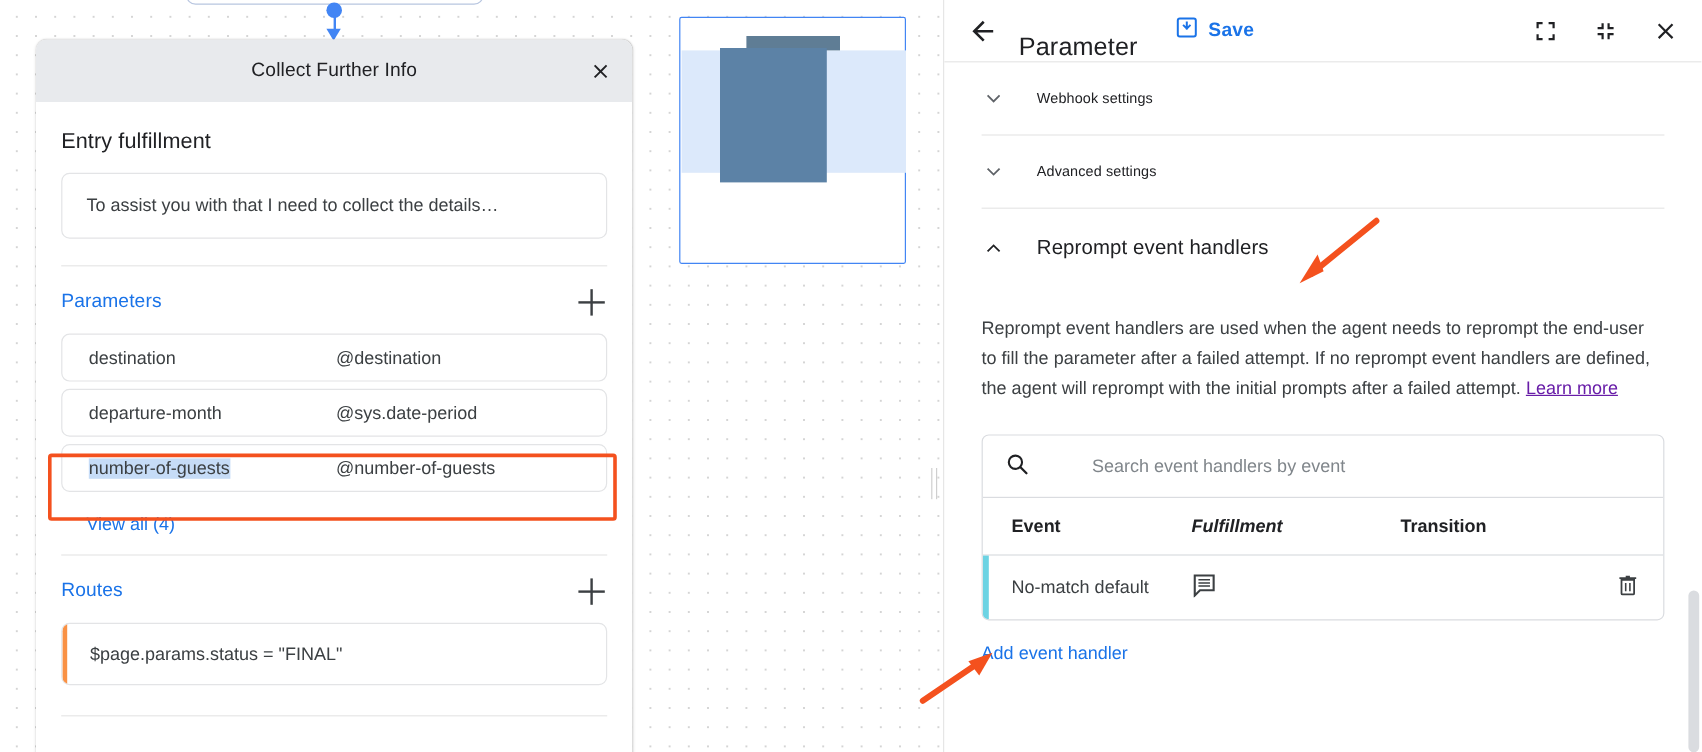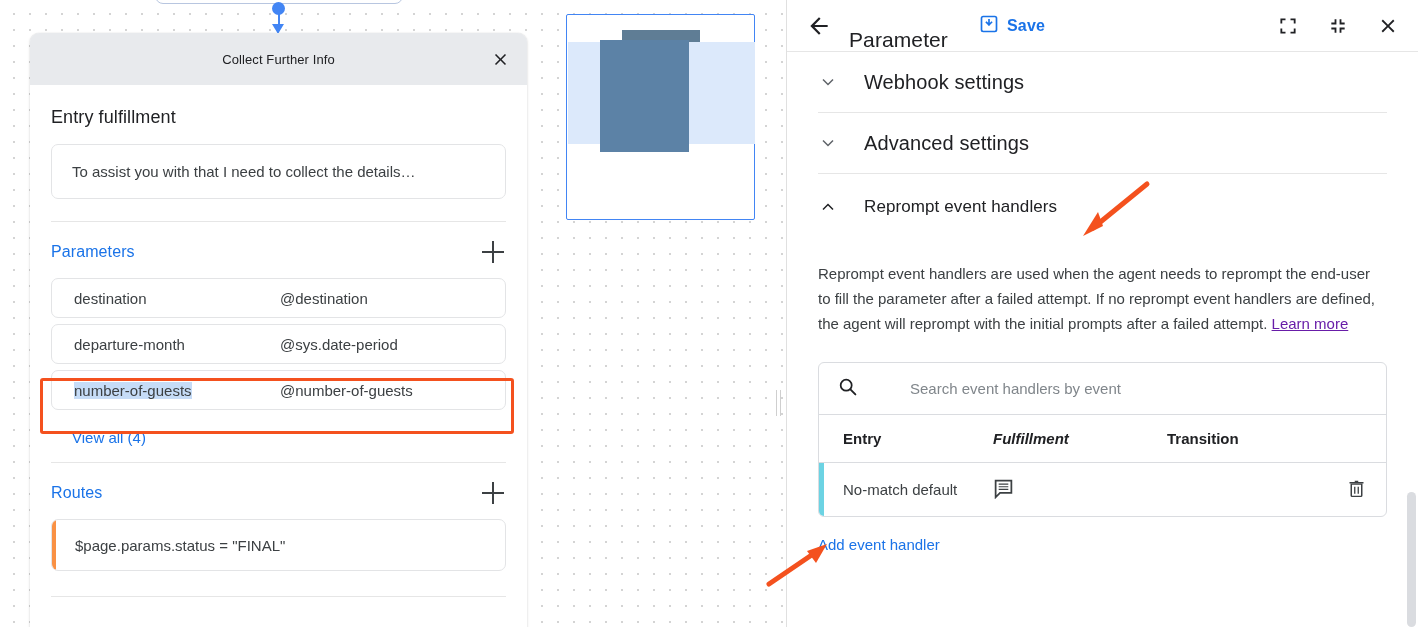--- a/index.html
+++ b/index.html
@@ -59,21 +59,21 @@
     box-shadow: 0 1px 3px rgba(0,0,0,0.14), 0 0 1px rgba(0,0,0,0.18);
     overflow: hidden;
   }
   .page-card-header {
     position: relative;
     height: 52px;
     background: #e8eaed;
     display: flex; align-items: center; justify-content: center;
   }
   .page-card-title {
-    font-size: 13px; color: #202124; letter-spacing: 0.1px;
+    font-size: 16px; color: #202124; letter-spacing: 0.1px;
   }
   .card-close {
     position: absolute; right: 14px; top: 50%; transform: translateY(-50%);
     width: 26px; height: 26px;
     display: flex; align-items: center; justify-content: center;
     cursor: pointer;
   }
   .card-body { padding: 0 21px; }
 
   .section-title {
@@ -204,21 +204,21 @@
     display: flex; align-items: center; justify-content: center;
   }
 
   .panel-body { padding: 0 31px 0 31px; position: relative; }
 
   .collapse-row {
     display: flex; align-items: center; height: 60px; cursor: pointer;
   }
   .chev { width: 20px; height: 20px; flex: none; }
   .collapse-label {
-    font-size: 20px; color: #202124; margin-left: 26px; letter-spacing: 0.1px;
+    font-size: 12px; color: #202124; margin-left: 26px; letter-spacing: 0.1px;
   }
   .panel-hr { height: 1px; background: #e6e6e6; }
 
   .desc {
     font-size: 15px; color: #3c4043; line-height: 25px;
     margin: 21px 0 0 0; max-width: 568px;
   }
   .desc a { color: #681da8; text-decoration: underline; }
 
   .eh-table {
@@ -429,21 +429,21 @@
           <span>
             <svg width="21" height="21" viewBox="0 0 24 24">
               <circle cx="10.5" cy="10.5" r="6.3" fill="none" stroke="#202124" stroke-width="2"></circle>
               <path d="M15.3 15.3L21 21" stroke="#202124" stroke-width="2.2" stroke-linecap="round"></path>
             </svg>
           </span>
           <input class="eh-search-input" type="text" placeholder="Search event handlers by event" style="">
         </div>
 
         <div class="eh-head">
-          <div class="c-event">Entry</div>
+          <div class="c-event">Event</div>
           <div class="c-fulfil">Fulfillment</div>
           <div class="c-trans">Transition</div>
           <div class="c-act"></div>
         </div>
 
         <div class="eh-row">
           <div class="eh-indicator"></div>
           <div class="c-event">No-match default</div>
           <div class="c-fulfil">
             <span>

